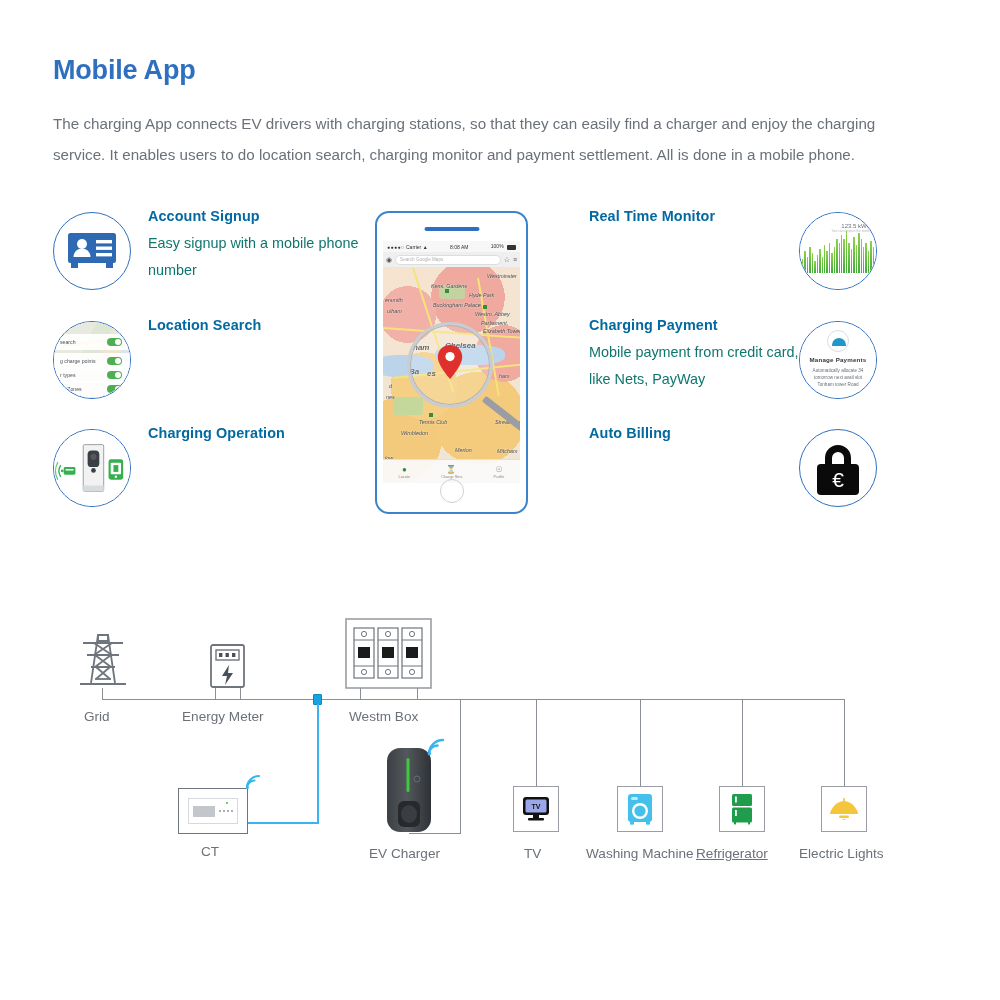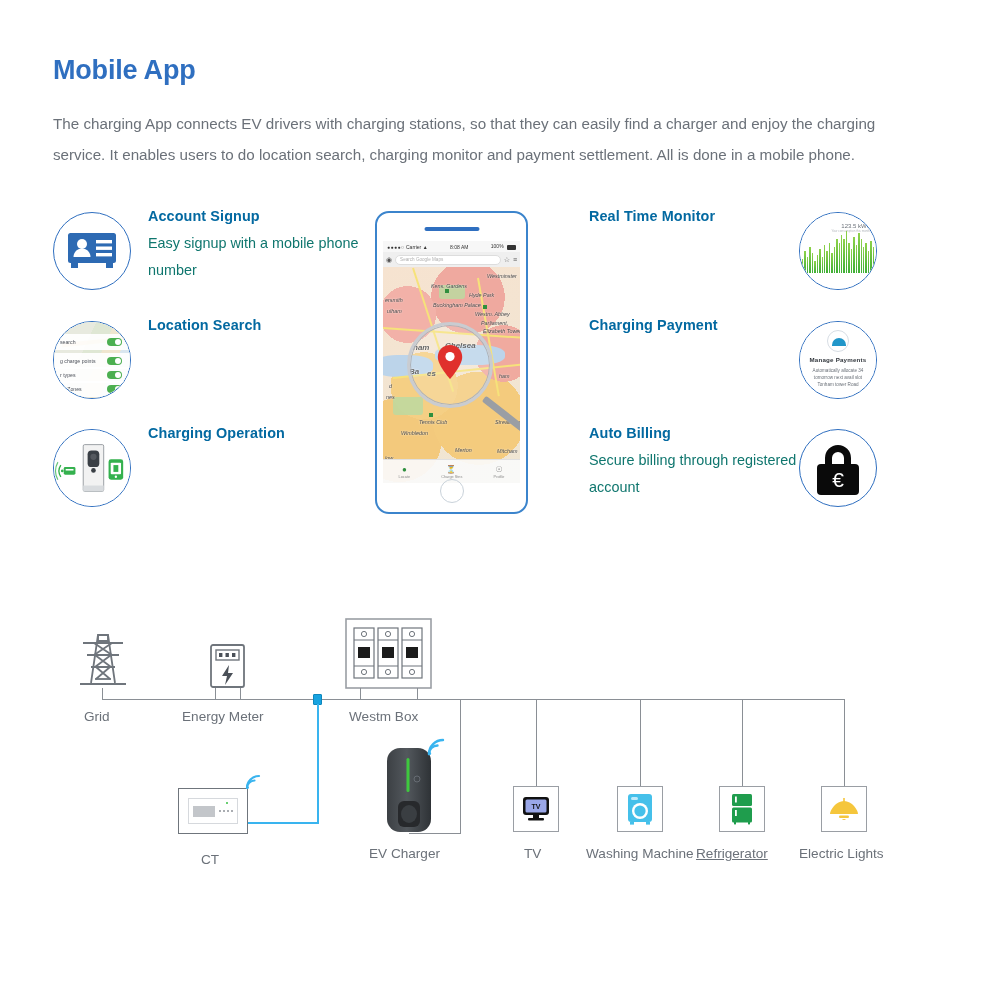--- a/index.html
+++ b/index.html
@@ -272,34 +272,34 @@
 <div class="feature col-right" style="left:589px; top:321px; width:288px;">
   <div class="f-circle">
     <div class="ic-pay">
       <div class="pay-badge"></div>
       <div class="pay-title">Manage Payments</div>
       <div class="pay-sub">Automatically allocate 34 tomorrow next avail slot  Tonham tower Road</div>
     </div>
   </div>
   <div class="f-text">
     <div class="f-title">Charging Payment</div>
+    <div class="f-desc">Mobile payment from credit card, like Nets, PayWay</div>
   </div>
 </div>
 
 <div class="feature col-right" style="left:589px; top:429px; width:288px;">
   <div class="f-circle">
     <svg class="ic-lock" width="56" height="60" viewBox="0 0 56 60">
       <path d="M15 27 v-7 a13 13 0 0 1 26 0 v7 h-7 v-7 a6 6 0 0 0 -12 0 v7 z" fill="#0a0a0a"></path>
       <rect x="7" y="26" width="42" height="31" rx="4" fill="#0a0a0a"></rect>
       <text x="28" y="48.5" font-size="21" font-family="Liberation Sans, sans-serif" fill="#fff" text-anchor="middle">€</text>
     </svg>
   </div>
   <div class="f-text">
     <div class="f-title">Auto Billing</div>
-    <div class="f-desc">Secure billing through registered account</div>
   </div>
 </div>
 
 <div id="phone">
   <div id="phone-speaker"></div>
   <div id="phone-screen">
 
     <div id="statusbar">
       <div>
         <span class="dots">●●●●○</span>
@@ -454,21 +454,21 @@
       <div class="led"></div>
     </div>
   </div>
   <svg class="wifi-arc" style="left:243px;top:172px;" width="20" height="20" viewBox="0 0 20 20">
     <g stroke="#39b4ef" fill="none" stroke-linecap="round">
       <path d="M4 16 A12 12 0 0 1 16 4" stroke-width="2.2"></path>
       <path d="M4 16 A7.5 7.5 0 0 1 11.5 8.5" stroke-width="2.2"></path>
       <circle cx="4.6" cy="15.6" r="1.4" fill="#39b4ef" stroke="none"></circle>
     </g>
   </svg>
-  <div class="dgm-label" style="left:201px;top:252px;">CT</div>
+  <div class="dgm-label" style="left:201px;top:244px;">CT</div>
 
   <div class="wire v" style="left:460px;top:99px;height:135px;"></div>
   <div class="wire h" style="left:409px;top:233px;width:52px;"></div>
   <svg style="position:absolute;left:381px;top:146px;" width="56" height="88" viewBox="0 0 56 88">
     <defs>
       <linearGradient id="evg" x1="0" y1="0" x2="1" y2="0">
         <stop offset="0" stop-color="#3c4044"></stop>
         <stop offset="0.45" stop-color="#53585d"></stop>
         <stop offset="1" stop-color="#2e3236"></stop>
       </linearGradient>

